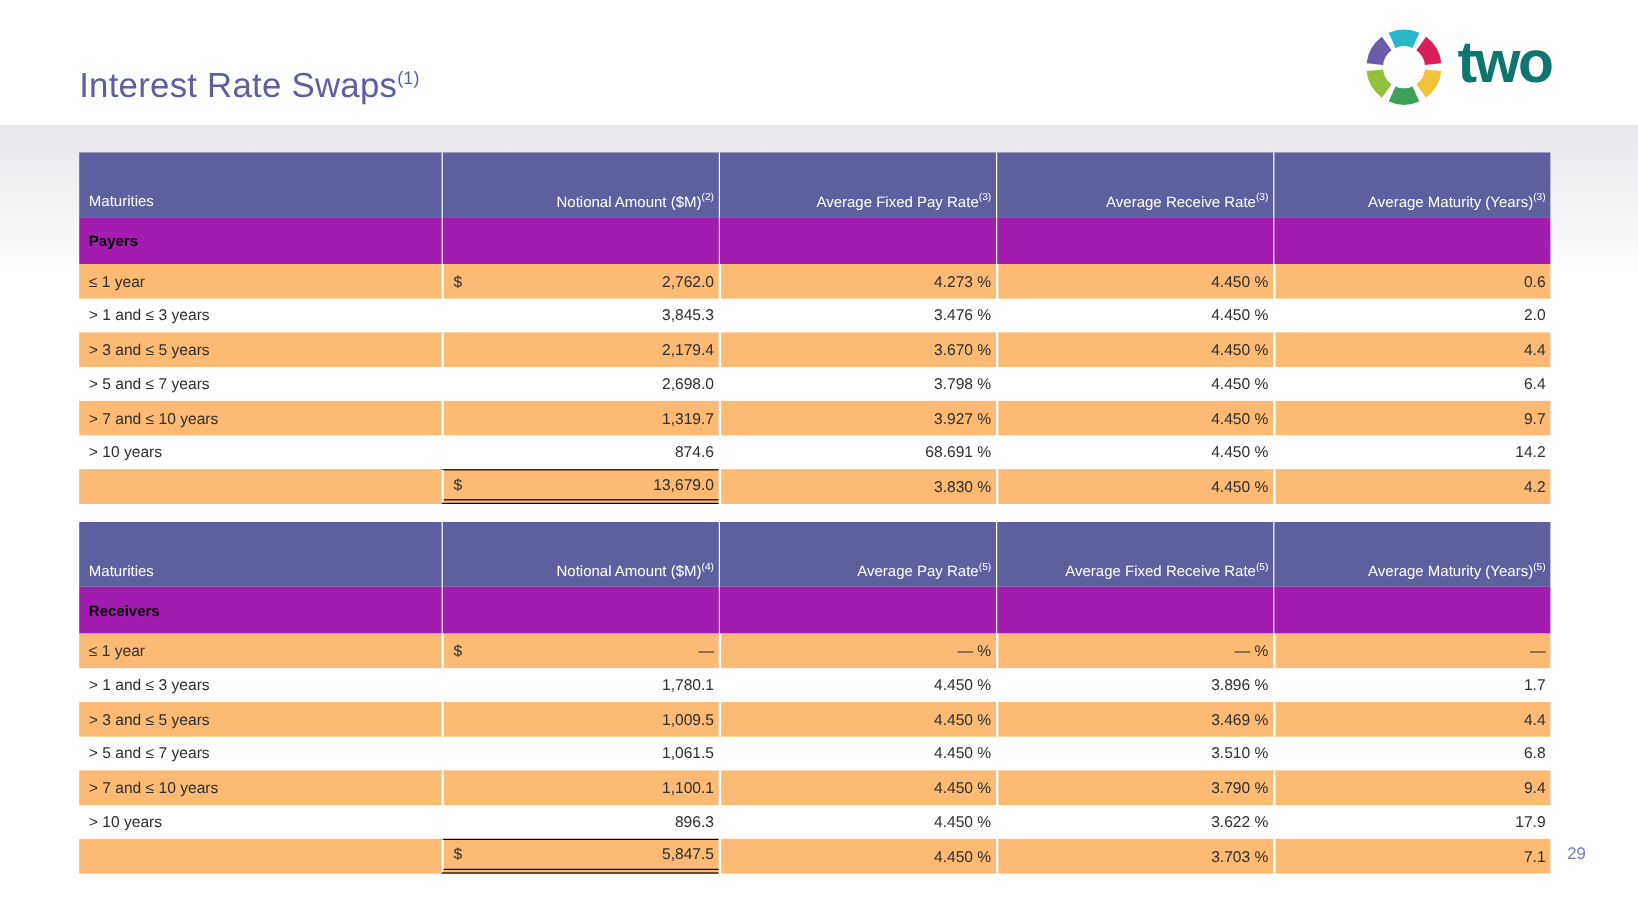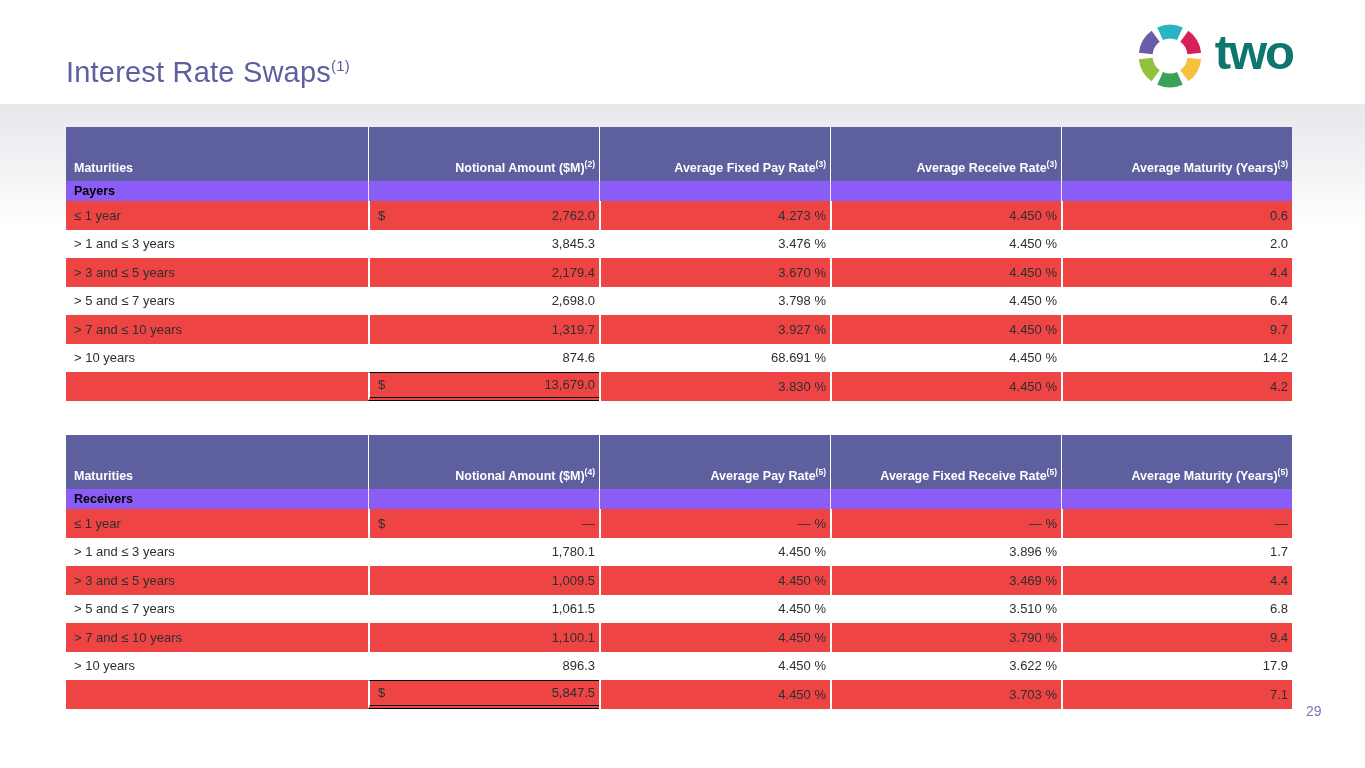--- a/index.html
+++ b/index.html
@@ -35,34 +35,34 @@
   #table-receivers { top:435px; }
 
   .t-row { display:flex; }
   .t-cell { box-sizing:border-box; overflow:hidden; white-space:nowrap; }
   .c1 { width:302px; }
   .cn { width:231px; }
 
   .t-header { height:54px; background:#5d5f9e; }
   .t-header .t-cell {
     display:flex; align-items:flex-end; padding-bottom:6px;
-    color:#ffffff; font-weight:700; font-size:12.5px;
+    color:#ffffff; font-weight:400; font-size:12.5px;
   }
   .t-header .c1 { padding-left:8px; }
   .t-header .cn { justify-content:flex-end; padding-right:4px; border-left:1px solid #ffffff; }
   .t-header sup { font-size:8.5px; line-height:1; }
 
-  .t-section { height:20px; background:#8b5cf6; }
+  .t-section { height:39px; background:#a21caf; }
   .t-section .t-cell { display:flex; align-items:center; font-weight:700; font-size:12.5px; color:#000000; }
   .t-section .c1 { padding-left:8px; }
   .t-section .cn { border-left:1px solid #ececef; }
 
   .t-data, .t-total { height:28.5px; font-size:13px; color:#2f2f2f; }
   .t-data .t-cell, .t-total .t-cell { display:flex; align-items:center; background:#ffffff; }
-  .t-data.gray .t-cell, .t-total .t-cell { background:#ef4444; }
+  .t-data.gray .t-cell, .t-total .t-cell { background:#fdba74; }
   .cell-maturity { padding-left:8px; }
   .cell-notional { justify-content:space-between; padding-left:8px; padding-right:4px; border-left:2px solid #ffffff; }
   .cell-val { justify-content:flex-end; padding-right:4px; border-left:2px solid #ffffff; }
   .t-total .cell-notional { border-top:1px solid #000000; border-bottom:4px double #000000; }
 
   
   .page-number { position:absolute; left:1306px; top:703px; font-size:14px; color:#7478ba; }
 </style>
 </head>
 <body>

